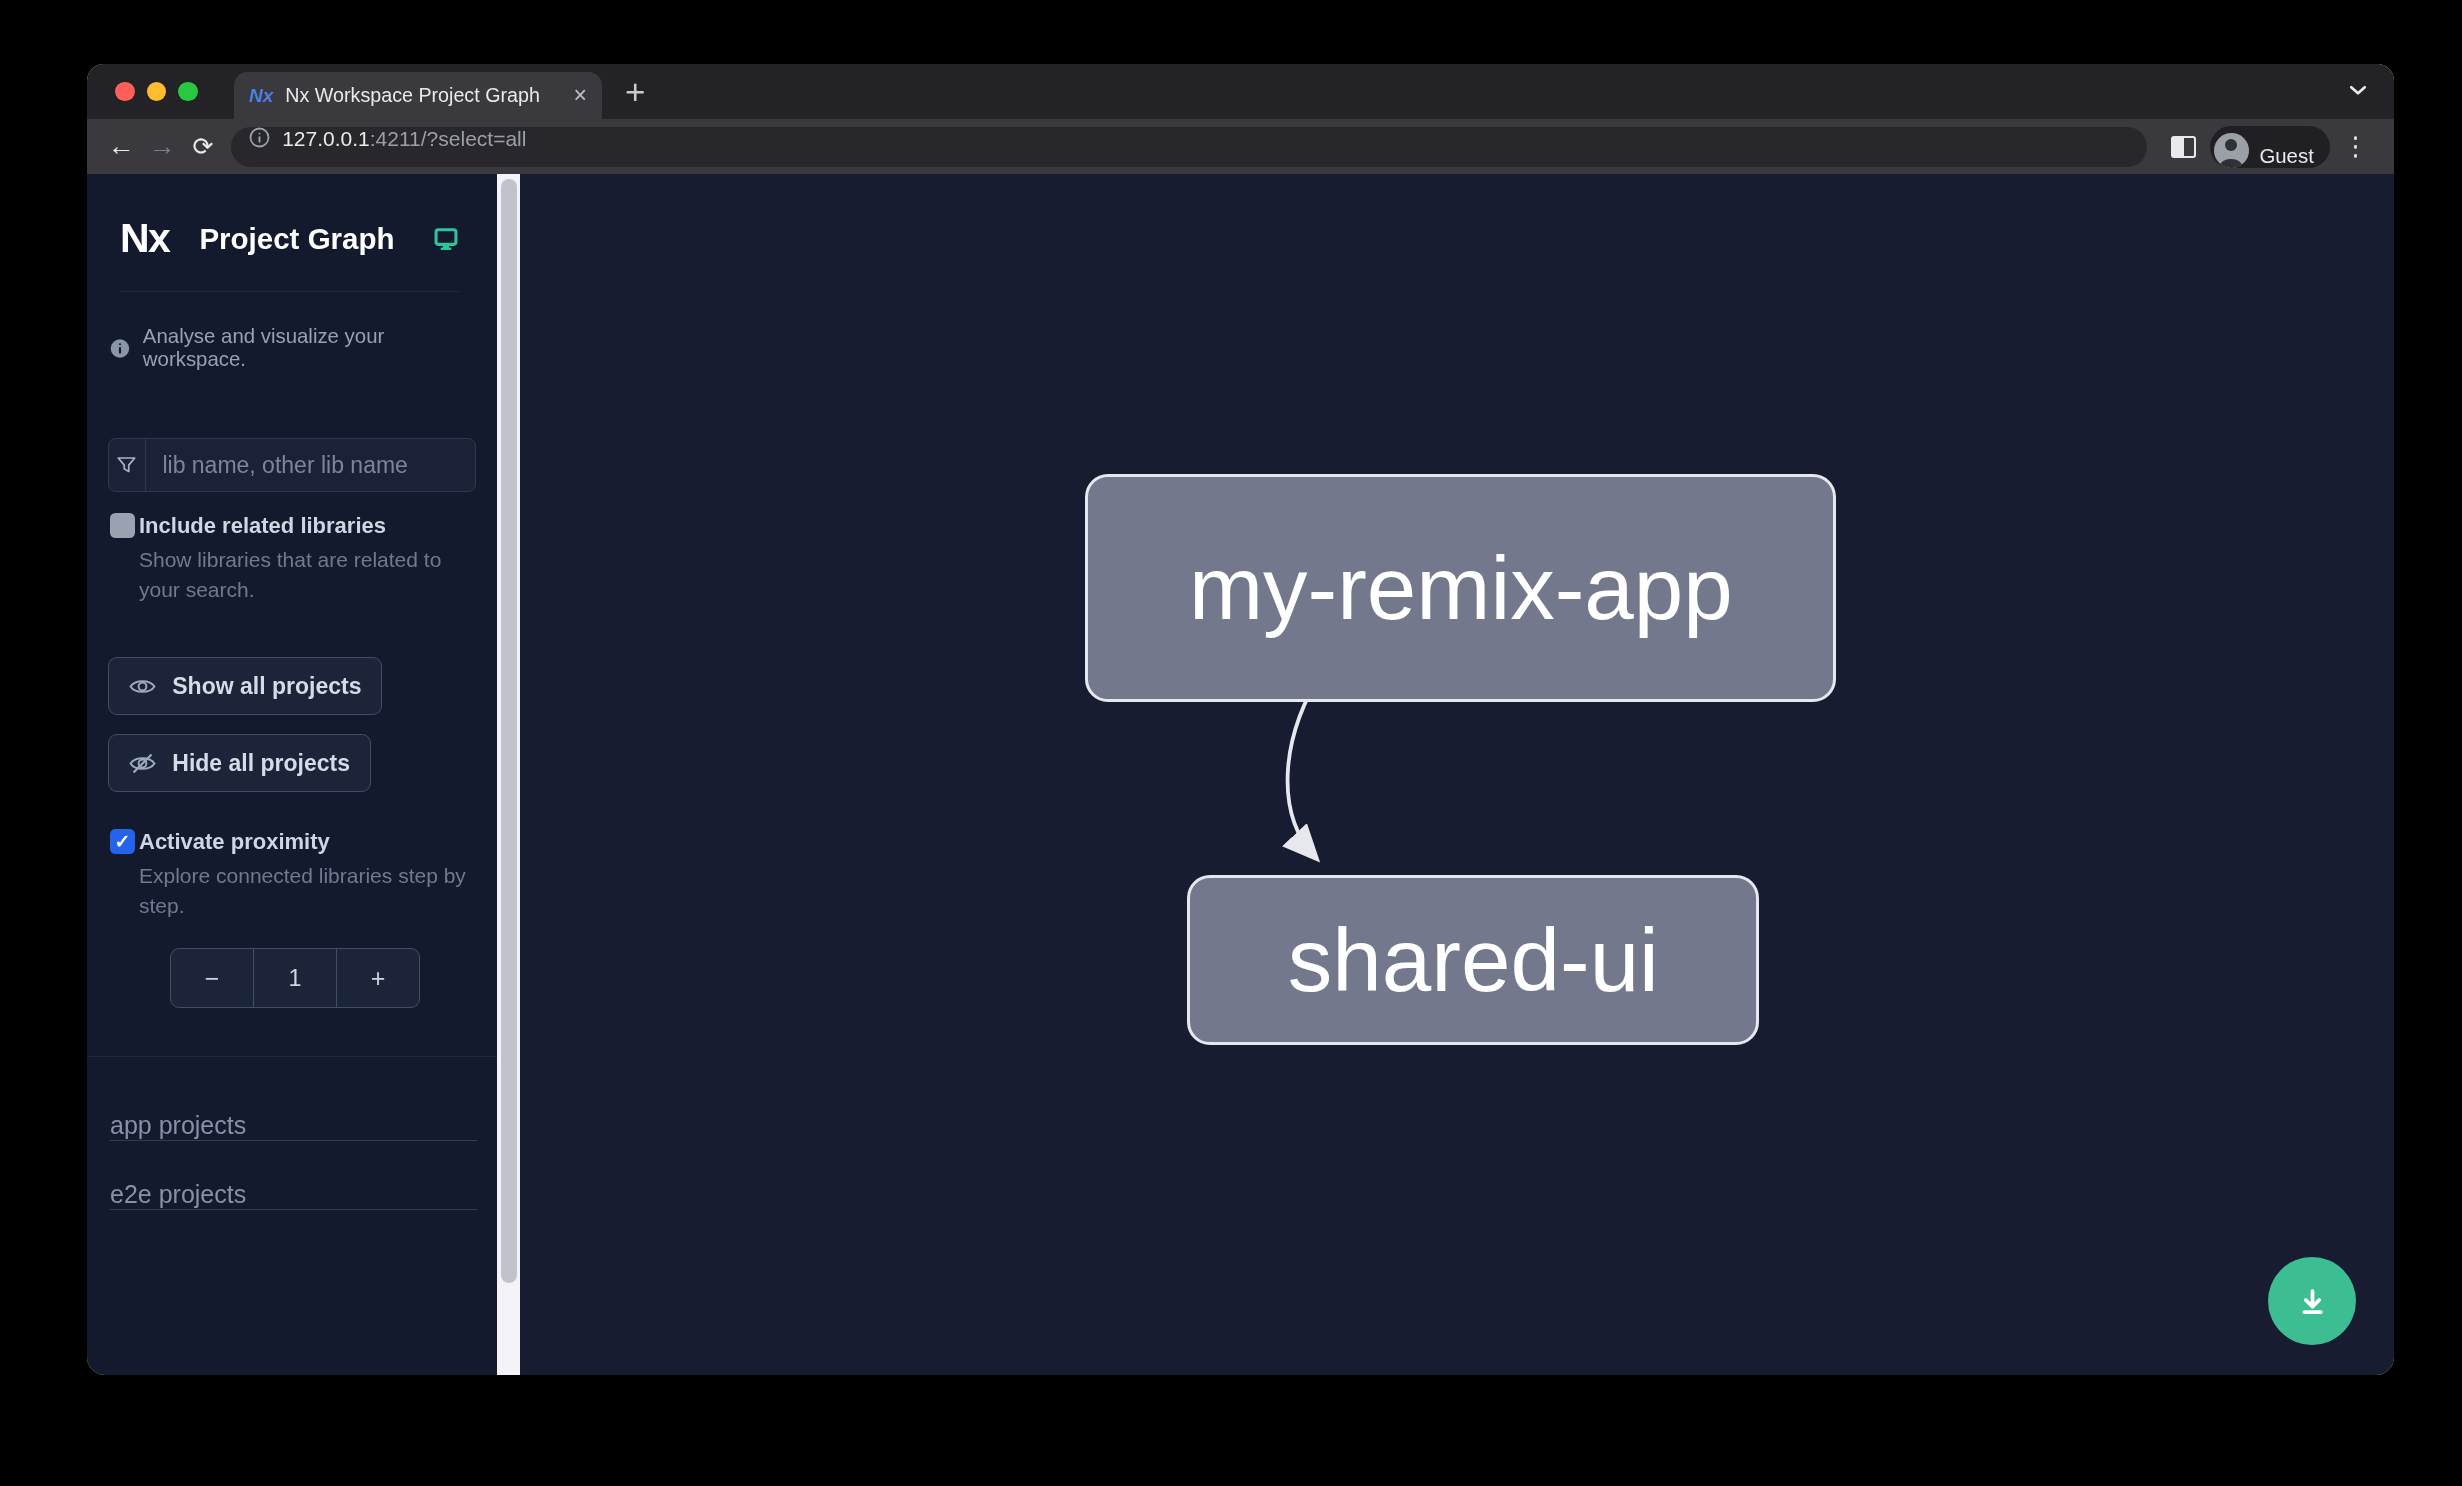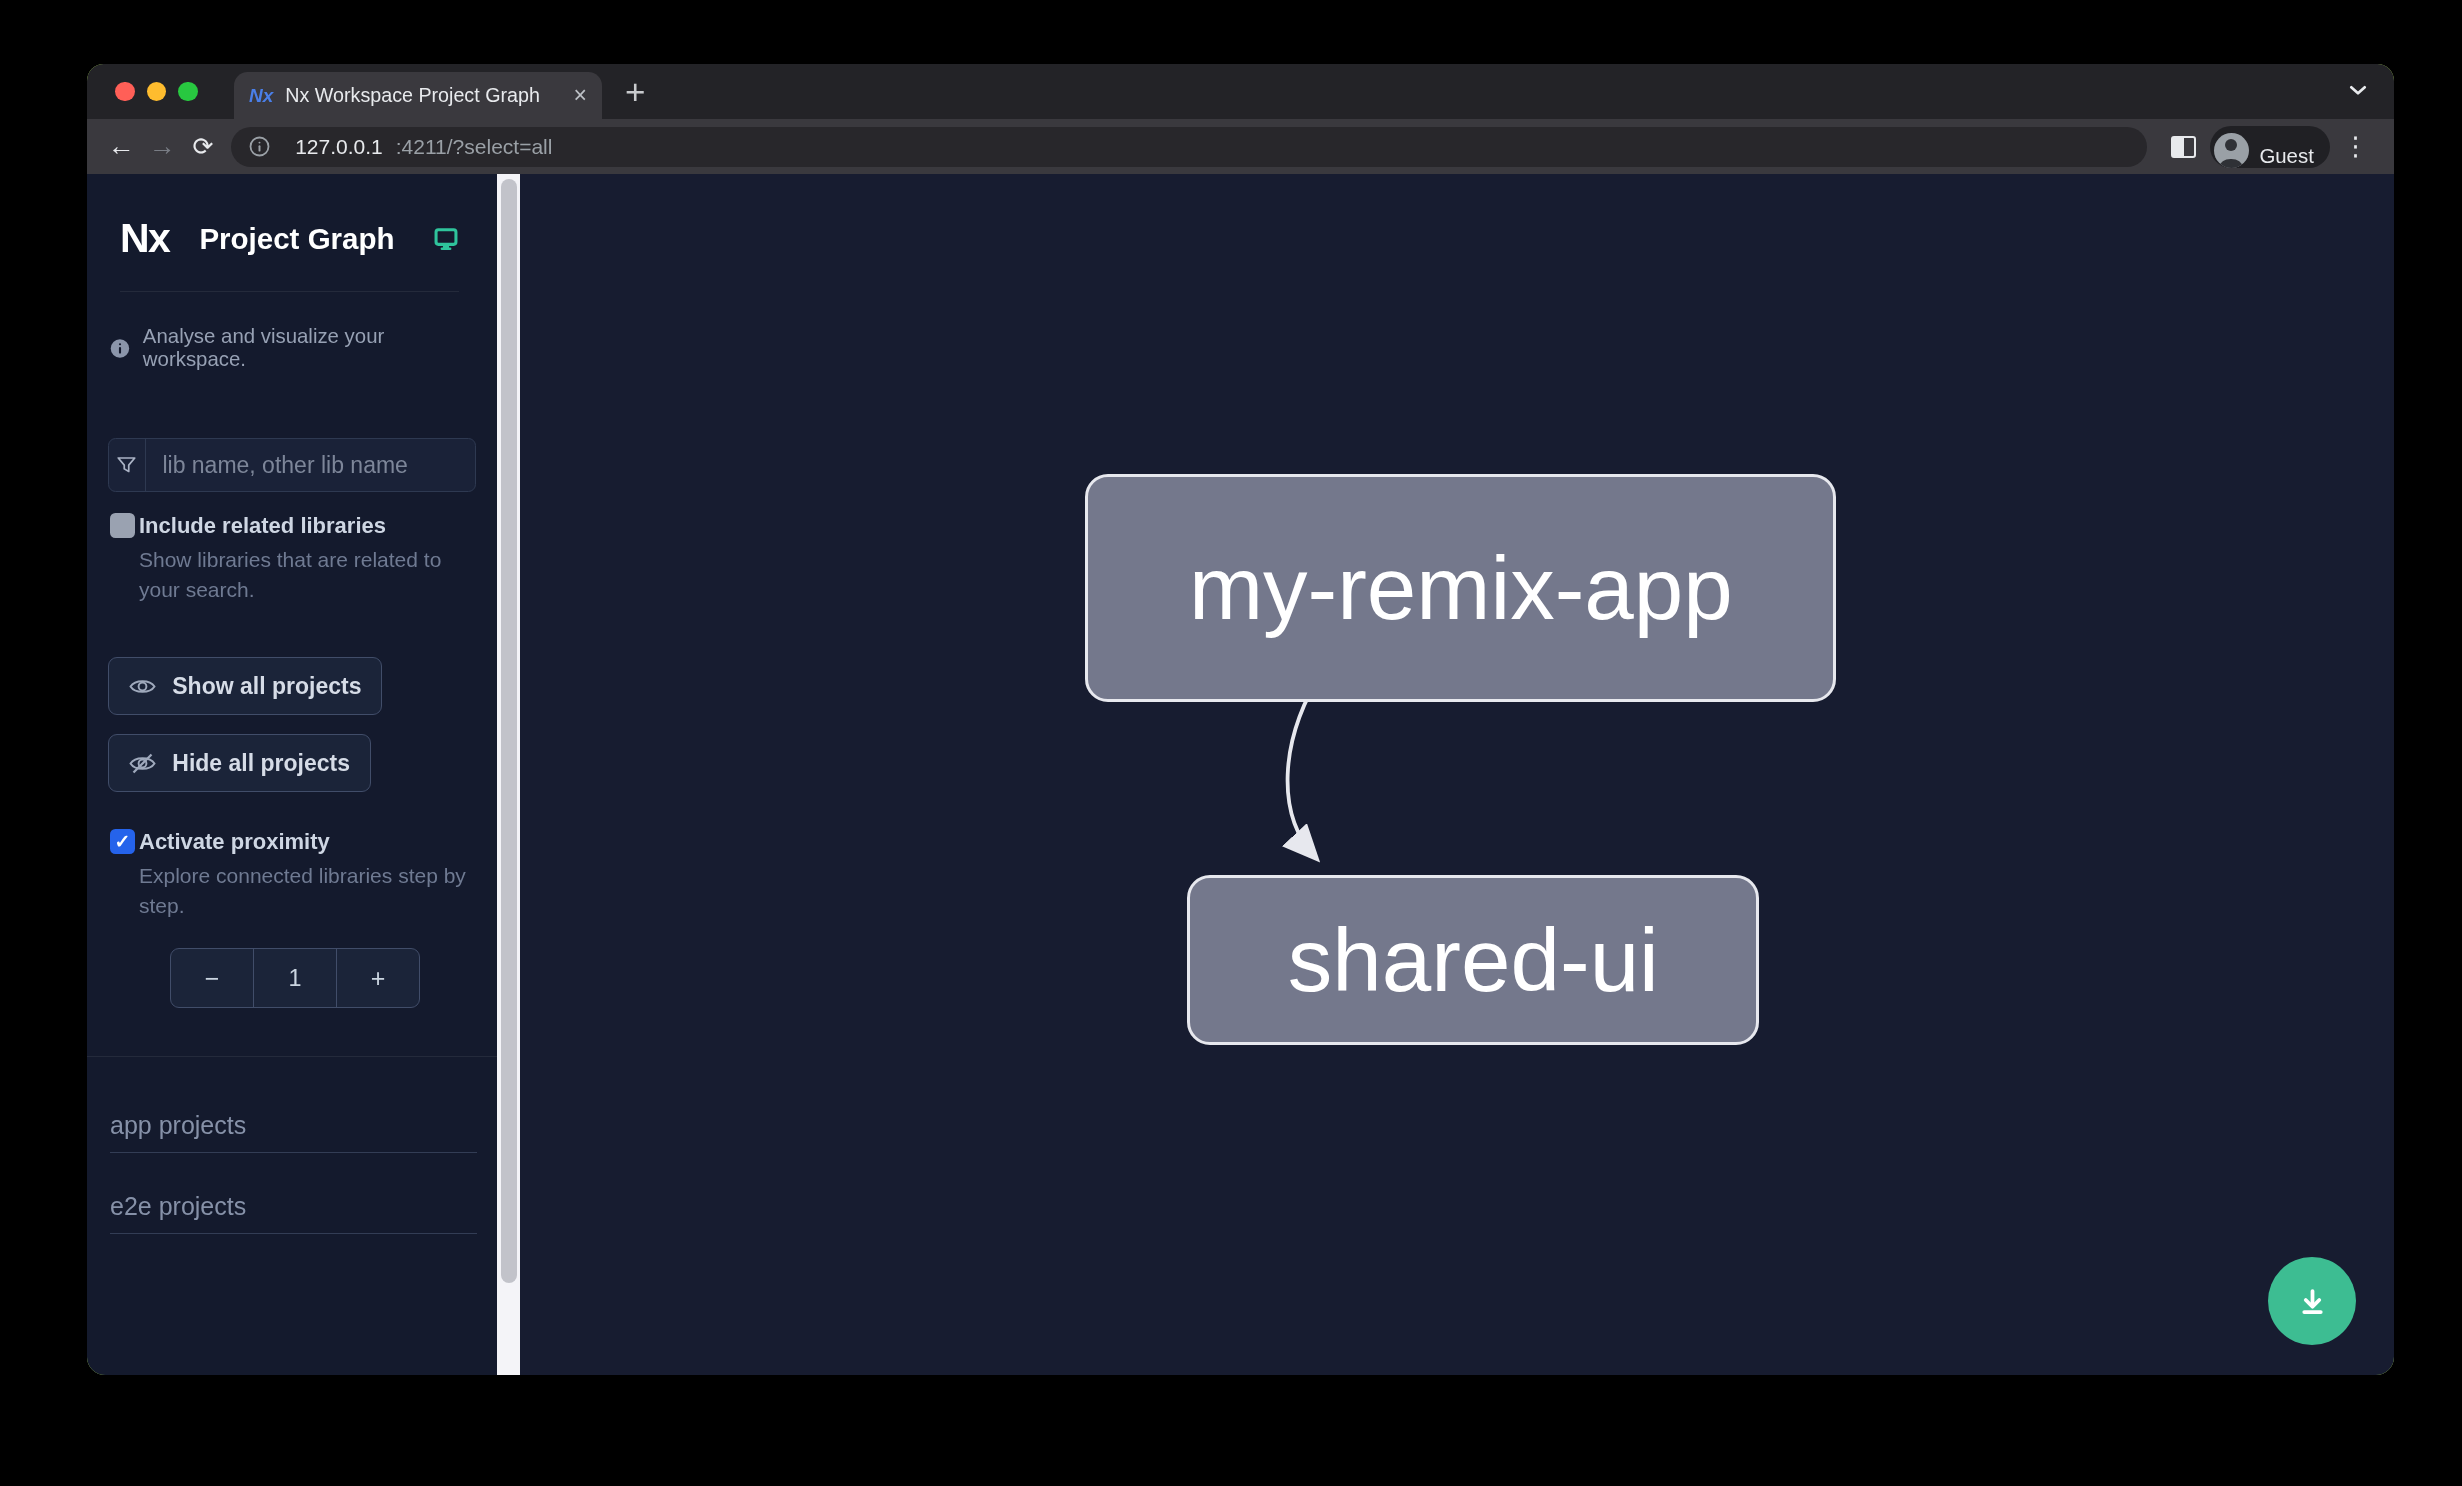--- a/index.html
+++ b/index.html
@@ -22,21 +22,21 @@
   .tab-close { font-size:23px; color:#bdc1c6; margin-left:10.6px; cursor:default; }
   .new-tab { position:absolute; left:538px; top:0; height:55px; display:flex; align-items:center;
     font-size:35px; font-weight:300; color:#c8cacd; }
   .strip-chevron { position:absolute; right:27px; top:21px; }
 
   .toolbar { height:55px; background:#3a393e; display:flex; align-items:center; padding:0 13.6px; }
   .nav-btn { width:41px; text-align:center; font-size:27px; color:#e8eaed; }
   .nav-btn.disabled { color:#797d85; }
   .nav-btn.reload { font-size:25px; }
   .url-pill { flex:1; height:40px; margin:0 10.6px 0 7.6px; border-radius:20.4px; background:#28272b;
-    display:flex; align-items:center; padding:0 18px;gap:13px; }
+    display:flex; padding:0 18px; }
   .url-host { font-size:21px; color:#e8eaed; margin-left:12px; }
   .url-rest { font-size:21px; color:#9aa0a6; }
   .panel-icon { width:25px; height:22px; border:2.3px solid #e8eaed; border-radius:3px; position:relative; margin:0 13.6px; }
   .panel-icon::after { content:""; position:absolute; left:0; top:0; bottom:0; width:10.6px; background:#e8eaed; }
   .profile-pill { height:42px; border-radius:21px; background:#202024; display:flex; align-items:flex-end;
     padding:0 16.6px 0 3.8px; gap:10.6px; }
   .avatar { width:35px; height:35px; border-radius:50%; background:#9aa0a6; position:relative; overflow:hidden; }
   .avatar::before { content:""; position:absolute; left:50%; top:6px; transform:translateX(-50%);
     width:12px; height:12px; border-radius:50%; background:#2f3136; }
   .avatar::after { content:""; position:absolute; left:50%; bottom:-7.6px; transform:translateX(-50%);
@@ -84,21 +84,21 @@
     display:flex; align-items:center; padding:0 19.7px; gap:16.6px; color:#d6dce7; font-size:23px; font-weight:600; }
   .sb-btn + .sb-btn { margin-top:19px; }
   .sb-btn .ico { color:#9fa9bc; display:flex; }
 
   .stepper { margin:28px 0 0 83px; width:250px; height:60px; border:1.5px solid #414d69; border-radius:9px;
     background:#1b2439; display:flex; overflow:hidden; }
   .step-cell { flex:1; display:flex; align-items:center; justify-content:center; font-size:25px; color:#cbd5e1; }
   .step-cell.mid { border-left:1.5px solid #414d69; border-right:1.5px solid #414d69; font-size:23.4px; }
 
   .sb-divider { margin-top:48px; border-top:0.8px solid rgba(255,255,255,0.07); }
-  .section-head { margin:54px 19.7px 0 23px; font-size:25px; color:#8691a8; padding-bottom:12px;
+  .section-head { margin:54px 19.7px 0 23px; font-size:25px; color:#8691a8; padding-bottom:0;
     border-bottom:1.5px solid #333d55; }
   .section-head.second { margin-top:39px; }
 
   
   .edge-layer { position:absolute; inset:0; width:100%; height:100%; }
   .node { position:absolute; background:#74788c; border:3.8px solid #e7e8ee; border-radius:23px;
     color:#fff; display:flex; align-items:center; justify-content:center; font-size:89px;
     letter-spacing:0px; white-space:nowrap; }
   .node.n1 { left:565px; top:300px; width:751px; height:228px; }
   .node.n2 { left:667px; top:701px; width:572px; height:170px; }

